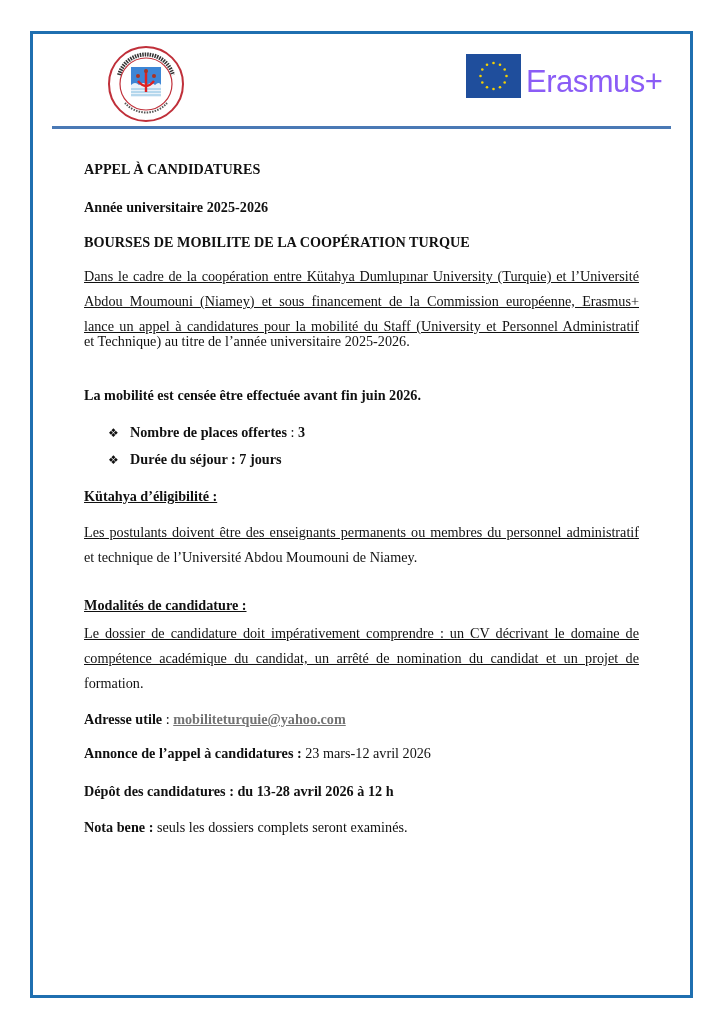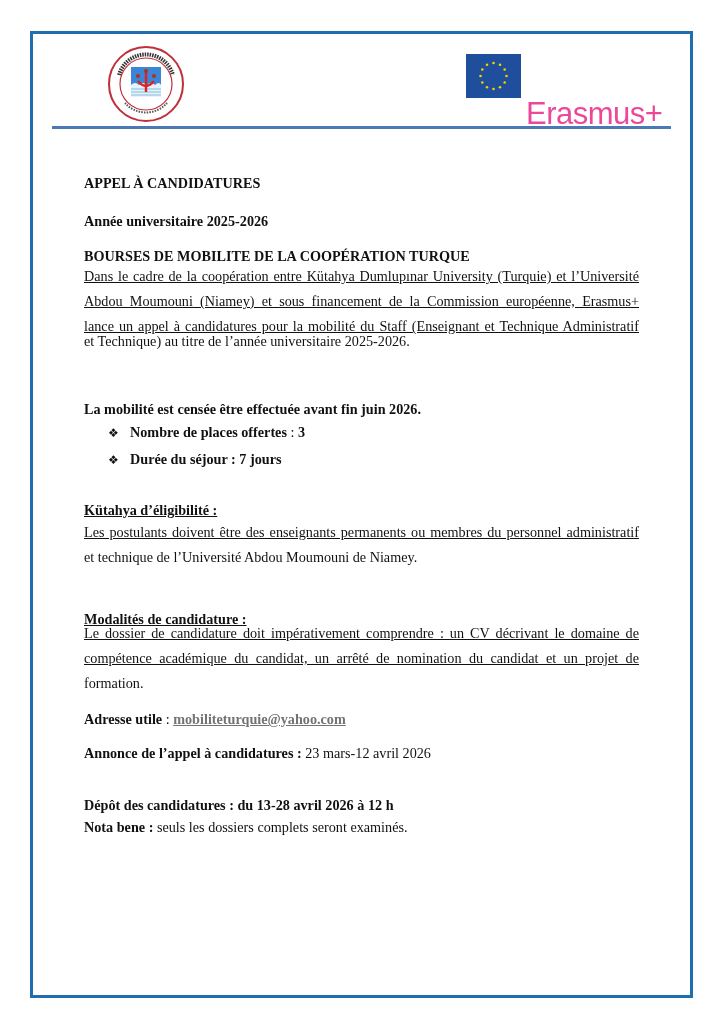--- a/index.html
+++ b/index.html
@@ -13,26 +13,26 @@
     border: 3px solid #1f6fb0; box-sizing: content-box;
   }
   .separator {
     position: absolute; left: 52px; top: 126px; width: 619px; height: 3px;
     background: #4a79b5;
   }
   .uam-logo { position: absolute; left: 107px; top: 45px; width: 78px; height: 78px; }
   .eu-flag { position: absolute; left: 466px; top: 54px; width: 55px; height: 44px; background: #1f4e9c; }
   .erasmus-text {
     position: absolute; left: 526px; top: 64px; font-family: "Liberation Sans", sans-serif;
-    font-size: 31px; color: #ec4899; letter-spacing: -0.5px; line-height: 36px; margin-top: 32px;
+    font-size: 31px; color: #8b5cf6; letter-spacing: -0.5px; line-height: 36px;
   }
   .line {
     position: absolute; left: 84px; font-size: 14.2px; line-height: 18px; white-space: nowrap;
   }
-  .b { font-weight: bold; margin-top: 14px; }
+  .b { font-weight: bold; }
   .u { text-decoration: underline; }
   .justify { width: 555px; text-align: justify; text-align-last: justify; white-space: normal; text-decoration: underline; }
   .bullet { left: 108px; }
   .bullet .sym { display: inline-block; width: 22px; font-size: 12px; }
   a.link { color: #737373; text-decoration: underline; font-weight: bold; }
 </style>
 </head>
 <body>
 
 <div class="frame"></div>
@@ -72,21 +72,21 @@
 <div class="erasmus-text">Erasmus+</div>
 
 <div class="separator"></div>
 
 <div class="line b" style="top:160px">APPEL À CANDIDATURES</div>
 <div class="line b" style="top:198px">Année universitaire 2025-2026</div>
 <div class="line b" style="top:233px">BOURSES DE MOBILITE DE LA COOPÉRATION TURQUE</div>
 
 <div class="line justify" style="top:267px">Dans le cadre de la coopération entre Kütahya Dumlupınar University (Turquie) et l’Université</div>
 <div class="line justify" style="top:292px">Abdou Moumouni (Niamey) et sous financement de la Commission européenne, Erasmus+</div>
-<div class="line justify" style="top:317px">lance un appel à candidatures pour la mobilité du Staff (Enseignant et Technique Administratif</div>
+<div class="line justify" style="top:317px">lance un appel à candidatures pour la mobilité du Staff (University et Personnel Administratif</div>
 <div class="line" style="top:332px">et Technique) au titre de l’année universitaire 2025-2026.</div>
 
 <div class="line b" style="top:386px">La mobilité est censée être effectuée avant fin juin 2026.</div>
 
 <div class="line bullet" style="top:423px">
   <span class="sym">❖</span><span class="b">Nombre de places offertes</span><span> : </span><span class="b">3</span>
 </div>
 <div class="line bullet" style="top:450px">
   <span class="sym">❖</span><span class="b">Durée du séjour : 7 jours</span>
 </div>

